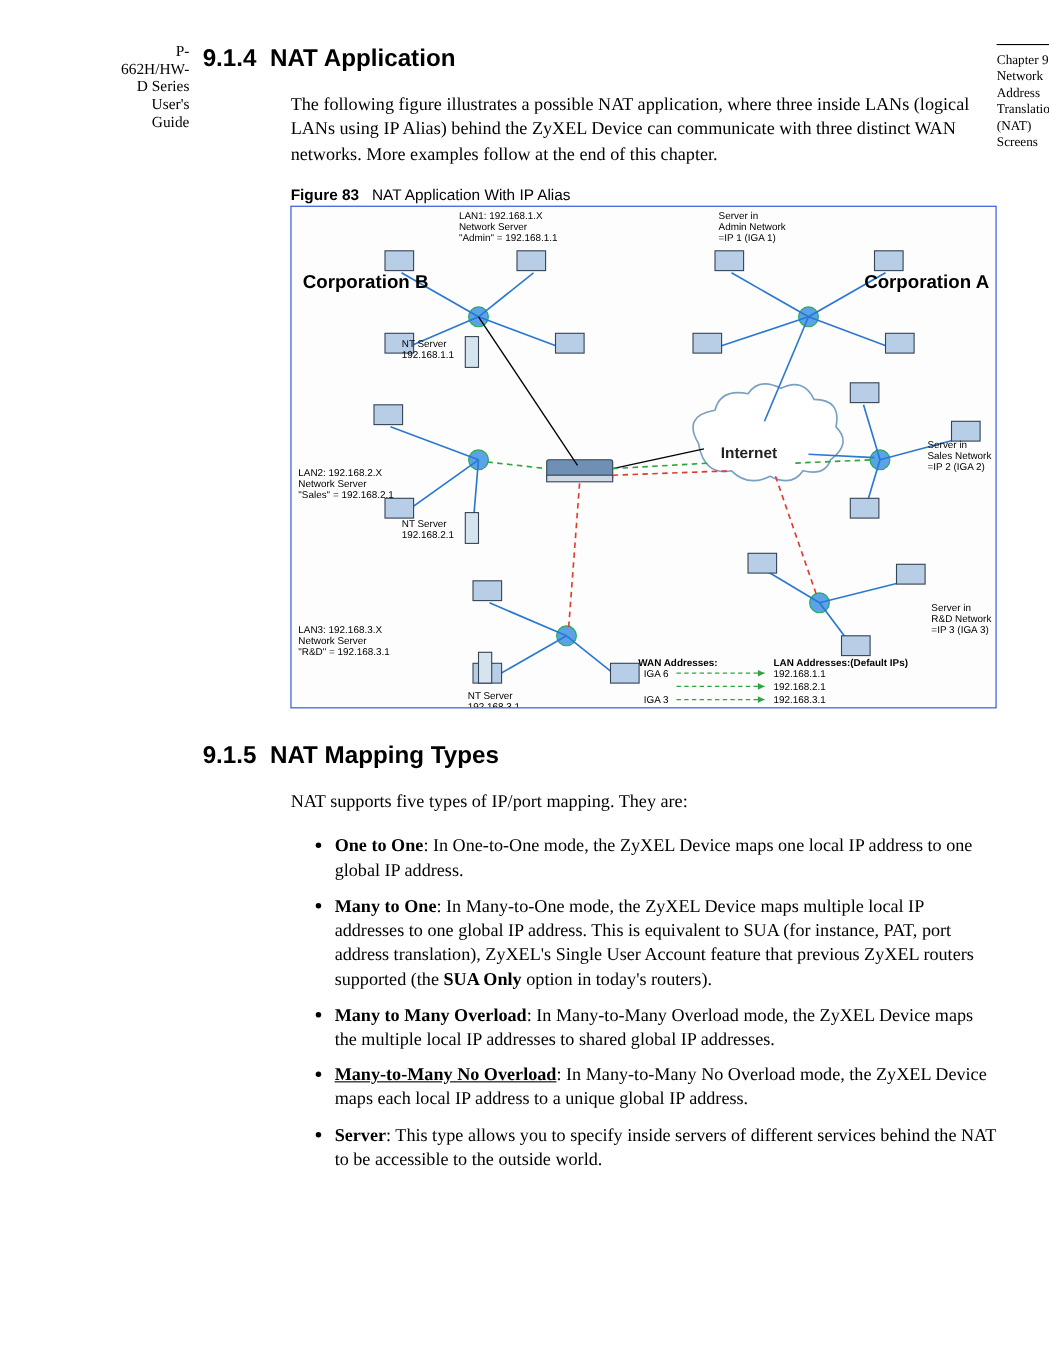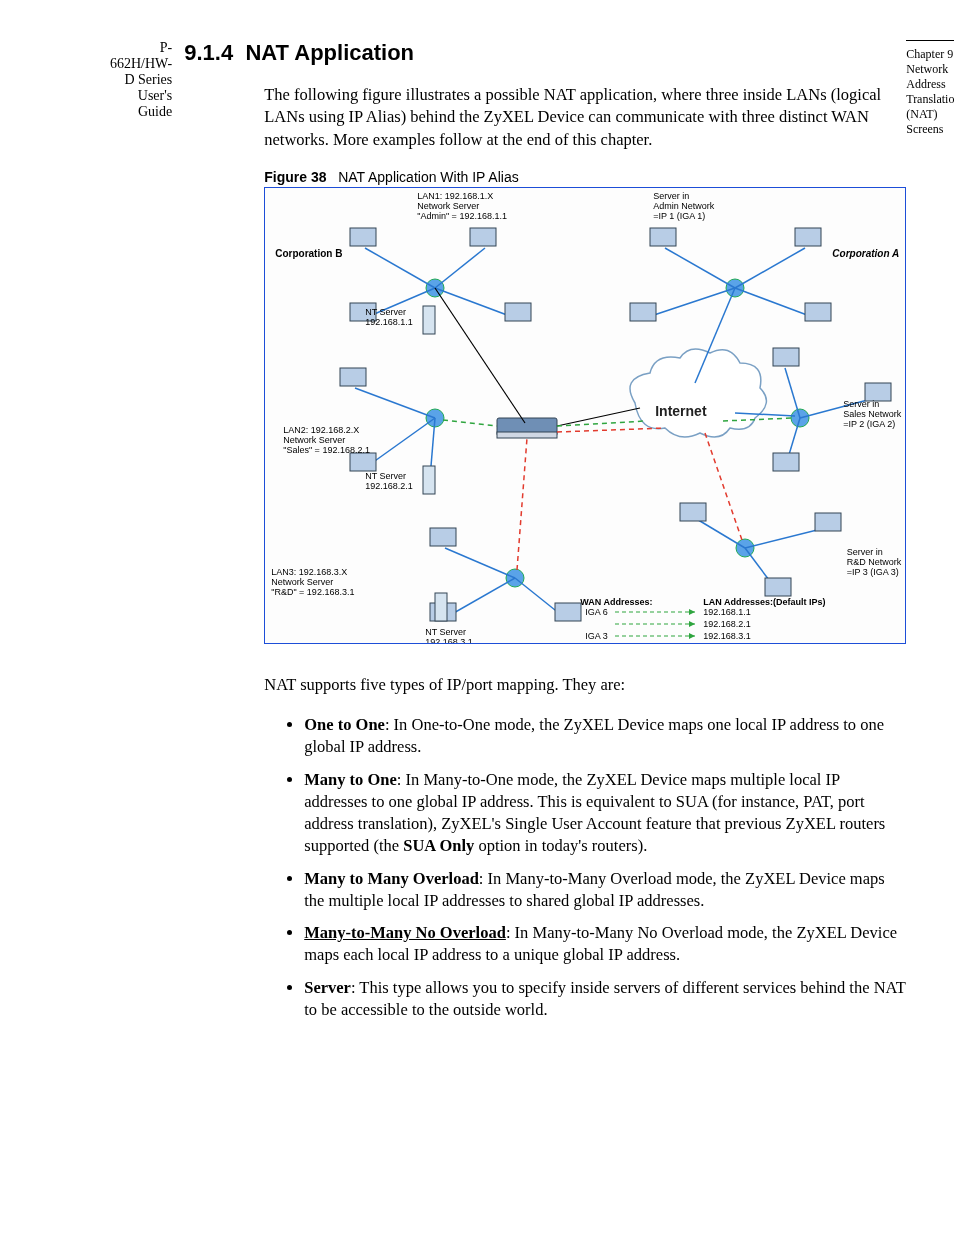--- a/index.html
+++ b/index.html
@@ -68,21 +68,21 @@
     position: absolute;
     top: 0; left: 0;
   }
   .fig-label {
     position: absolute;
     font-family: Arial, Helvetica, sans-serif;
     font-size: 9px;
     line-height: 1.1;
     color: #000;
   }
-  .fig-label.bold { font-weight: bold; font-size: 10px; }
+  .fig-label.bold { font-weight: bold; font-size: 17px; }
   .cloud {
     position: absolute;
     font-family: Arial, sans-serif;
     font-size: 14px;
     color: #222;
     font-weight: bold;
   }
   ul.mapping {
     margin: 0 0 0 80px;
     padding-left: 40px;
@@ -109,21 +109,21 @@
 
   <div class="content-area">
 
     <h2 class="section-heading">
       <span>9.1.4</span>&nbsp;&nbsp;<span>NAT Application</span>
     </h2>
 
     <p class="body-text">The following figure illustrates a possible NAT application, where three inside LANs (logical LANs using IP Alias) behind the ZyXEL Device can communicate with three distinct WAN networks. More examples follow at the end of this chapter.</p>
 
     <p class="figure-caption">
-      <b>Figure 38</b>&nbsp;&nbsp;&nbsp;<span>NAT Application With IP Alias</span>
+      <b>Figure 83</b>&nbsp;&nbsp;&nbsp;<span>NAT Application With IP Alias</span>
     </p>
 
     <div class="figure-box">
       <svg width="640" height="455" viewBox="0 0 640 455">
 
         <path d="M370 215 q-15 -25 15 -30 q5 -20 30 -15 q10 -15 30 -5 q20 -10 30 10 q25 0 20 25 q15 15 -5 30 q-5 15 -25 10 q-10 15 -30 5 q-20 10 -35 -5 q-25 5 -30 -25 z" fill="#fff" stroke="#7aa0c4" stroke-width="1.5"></path>
 
         <rect x="232" y="230" width="60" height="18" rx="2" fill="#6f8fb5" stroke="#345"></rect>
         <rect x="232" y="244" width="60" height="6" fill="#d0d8e4" stroke="#345"></rect>
 
@@ -216,24 +216,24 @@
           <polygon points="430,424 424,421 424,427"></polygon>
           <polygon points="430,436 424,433 424,439"></polygon>
           <polygon points="430,448 424,445 424,451"></polygon>
         </g>
       </svg>
 
       <div class="fig-label" style="left:152px; top:4px; white-space:pre;">LAN1: 192.168.1.X
 Network Server
 "Admin" = 192.168.1.1</div>
       <div class="fig-label bold" style="left:10px; top:60px;">Corporation B</div>
-      <div class="fig-label bold" style="right:6px; top:60px;font-style:italic;">Corporation A</div>
+      <div class="fig-label bold" style="right:6px; top:60px;">Corporation A</div>
       <div class="fig-label" style="left:100px; top:120px; white-space:pre;">NT Server
 192.168.1.1</div>
-      <div class="fig-label" style="left:18px; top:238px; white-space:pre;">LAN2: 192.168.2.X
+      <div class="fig-label" style="left:6px; top:238px; white-space:pre;">LAN2: 192.168.2.X
 Network Server
 "Sales" = 192.168.2.1</div>
       <div class="fig-label" style="left:100px; top:284px; white-space:pre;">NT Server
 192.168.2.1</div>
       <div class="fig-label" style="left:6px; top:380px; white-space:pre;">LAN3: 192.168.3.X
 Network Server
 "R&amp;D" = 192.168.3.1</div>
       <div class="fig-label" style="left:160px; top:440px; white-space:pre;">NT Server
 192.168.3.1</div>
       <div class="cloud" style="left:390px; top:215px;">Internet</div>
@@ -250,20 +250,23 @@
       <div class="fig-label" style="left:315px; top:410px; font-weight:bold;text-align:center;">WAN Addresses:</div>
       <div class="fig-label" style="left:438px; top:410px; font-weight:bold;">LAN Addresses:(Default IPs)</div>
       <div class="fig-label" style="left:320px; top:420px;">IGA 6</div>
       <div class="fig-label" style="left:320px; top:456px;">IGA 2</div>
       <div class="fig-label" style="left:320px; top:444px;">IGA 3</div>
       <div class="fig-label" style="left:438px; top:420px;">192.168.1.1</div>
       <div class="fig-label" style="left:438px; top:432px;">192.168.2.1</div>
       <div class="fig-label" style="left:438px; top:444px;">192.168.3.1</div>
     </div>
 
+    <h2 class="section-heading">
+      <span>9.1.5</span>&nbsp;&nbsp;<span>NAT Mapping Types</span>
+    </h2>
 
     <p class="body-text">NAT supports five types of IP/port mapping. They are:</p>
 
     <ul class="mapping">
       <li><b>One to One</b><span>: In One-to-One mode, the ZyXEL Device maps one local IP address to one global IP address.</span></li>
       <li><b>Many to One</b><span>: In Many-to-One mode, the ZyXEL Device maps multiple local IP addresses to one global IP address. This is equivalent to SUA (for instance, PAT, port address translation), ZyXEL's Single User Account feature that previous ZyXEL routers supported (the </span><b>SUA Only</b><span> option in today's routers).</span></li>
       <li><b>Many to Many Overload</b><span>: In Many-to-Many Overload mode, the ZyXEL Device maps the multiple local IP addresses to shared global IP addresses.</span></li>
       <li><b style="text-decoration:underline;">Many-to-Many No Overload</b><span>: In Many-to-Many No Overload mode, the ZyXEL Device maps each local IP address to a unique global IP address.</span></li>
       <li><b>Server</b><span>: This type allows you to specify inside servers of different services behind the NAT to be accessible to the outside world.</span></li>
     </ul>

